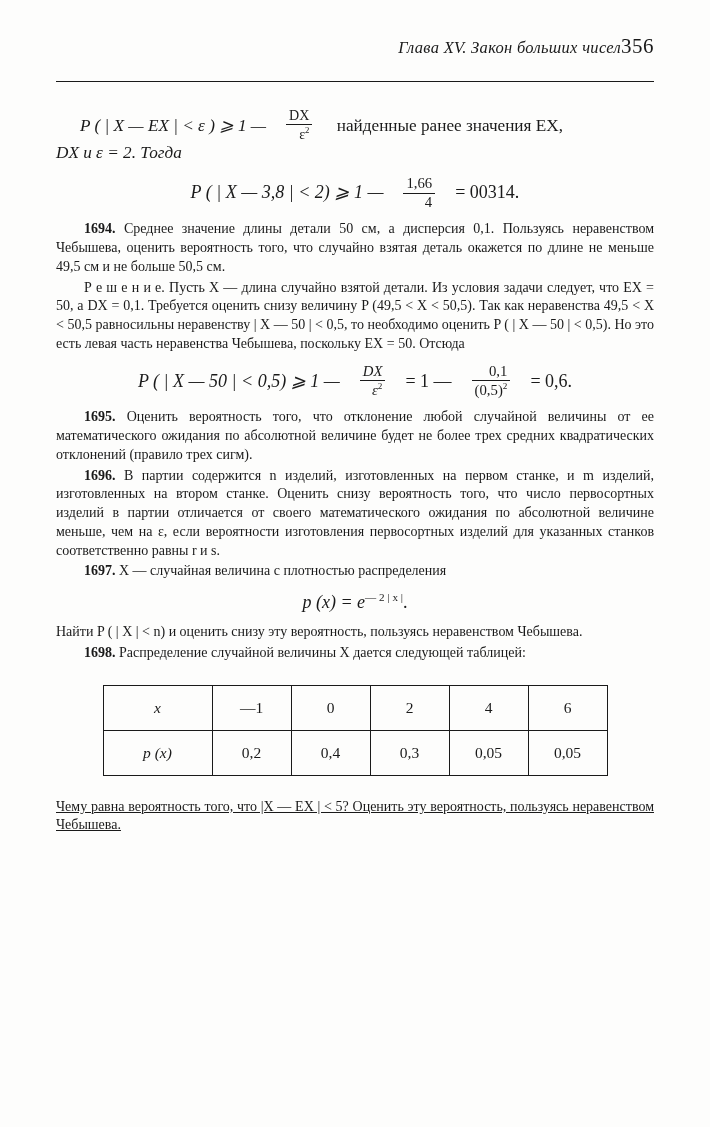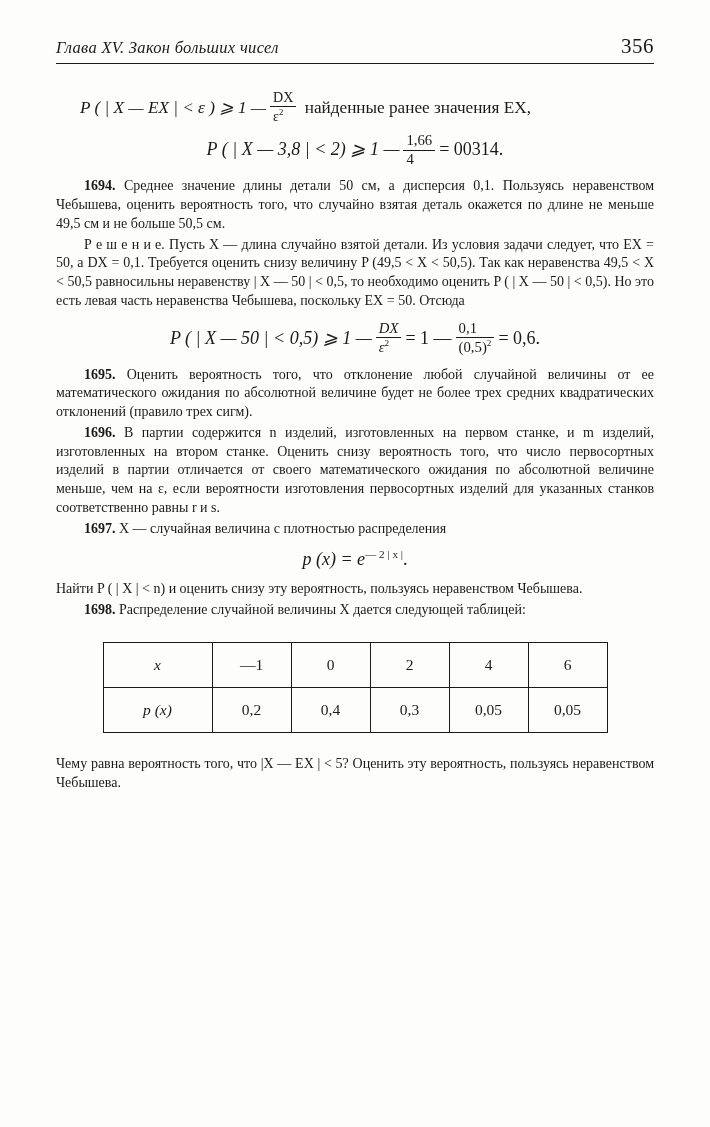--- a/index.html
+++ b/index.html
@@ -20,23 +20,23 @@
     height: 1127px;
     box-sizing: border-box;
     padding: 34px 56px 20px 56px;
     position: relative;
     background: #fdfdfc;
   }
   
   .header {
     display: flex;
     align-items: baseline;
-    justify-content: space-between;
+    justify-content: flex-end;
     border-bottom: 1.6px solid #1a1a1a;
-    padding-bottom: 4px;
+    padding-bottom: 22px;
     margin-bottom: 26px;
   }
   .header .chapter {
     font-style: italic;
     font-size: 16.5px;
     letter-spacing: 0.3px;
   }
   .header .pageno {
     font-size: 21px;
     font-weight: normal;
@@ -61,24 +61,24 @@
     text-align: center;
     font-size: 18px;
     margin: 10px 0 10px 0;
     font-style: italic;
     white-space: nowrap;
   }
   .formula .rm { font-style: normal; }
   .frac {
     display: inline-block;
     vertical-align: -0.55em;
-    text-align: left;
+    text-align: right;
     font-size: 0.82em;
     line-height: 1.05;
-    margin: 0 4px;
+    margin: 0 20px;
   }
   .frac .top {
     display: block;
     padding: 0 3px 1px 3px;
     border-bottom: 1.2px solid #1a1a1a;
   }
   .frac .bot {
     display: block;
     padding: 1px 3px 0 3px;
   }
@@ -111,36 +111,40 @@
   }
   table.dist td.head {
     min-width: 108px;
     font-style: italic;
   }
   table.dist tr td:first-child {
     font-style: italic;
   }
   .tail {
     margin-top: 22px;
+    text-decoration: underline;
   }
   .nowrapf { white-space: nowrap; }
 </style>
 </head>
 <body>
 
 <div class="page">
 
   <div class="header">
     <div class="chapter">Глава XV. Закон больших чисел</div>
     <div class="pageno">356</div>
   </div>
 
   <div class="topline">
     <span class="lead ital nowrapf">P ( | X — EX | &lt; ε ) ⩾ 1 —</span><span class="frac"><span class="top">DX</span><span class="bot"><span>ε</span><sup class="s">2</sup></span></span>
     <span>найденные ранее значения EX,</span>
+  </div>
+  <div class="topline">
+    <span class="ital">DX и ε = 2. Тогда</span>
   </div>
 
   <div class="formula">
     <span>P ( | X — 3,8 | &lt; 2) ⩾ 1 —</span><span class="frac"><span class="top rm">1,66</span><span class="bot rm">4</span></span><span class="rm">= 00314.</span>
   </div>
 
   <p class="para indent">
     <span class="num">1694.</span>
     <span>Среднее значение длины детали 50 см, а дисперсия 0,1. Пользуясь неравенством Чебышева, оценить вероятность того, что случайно взятая деталь окажется по длине не меньше 49,5 см и не больше 50,5 см.</span>
   </p>

